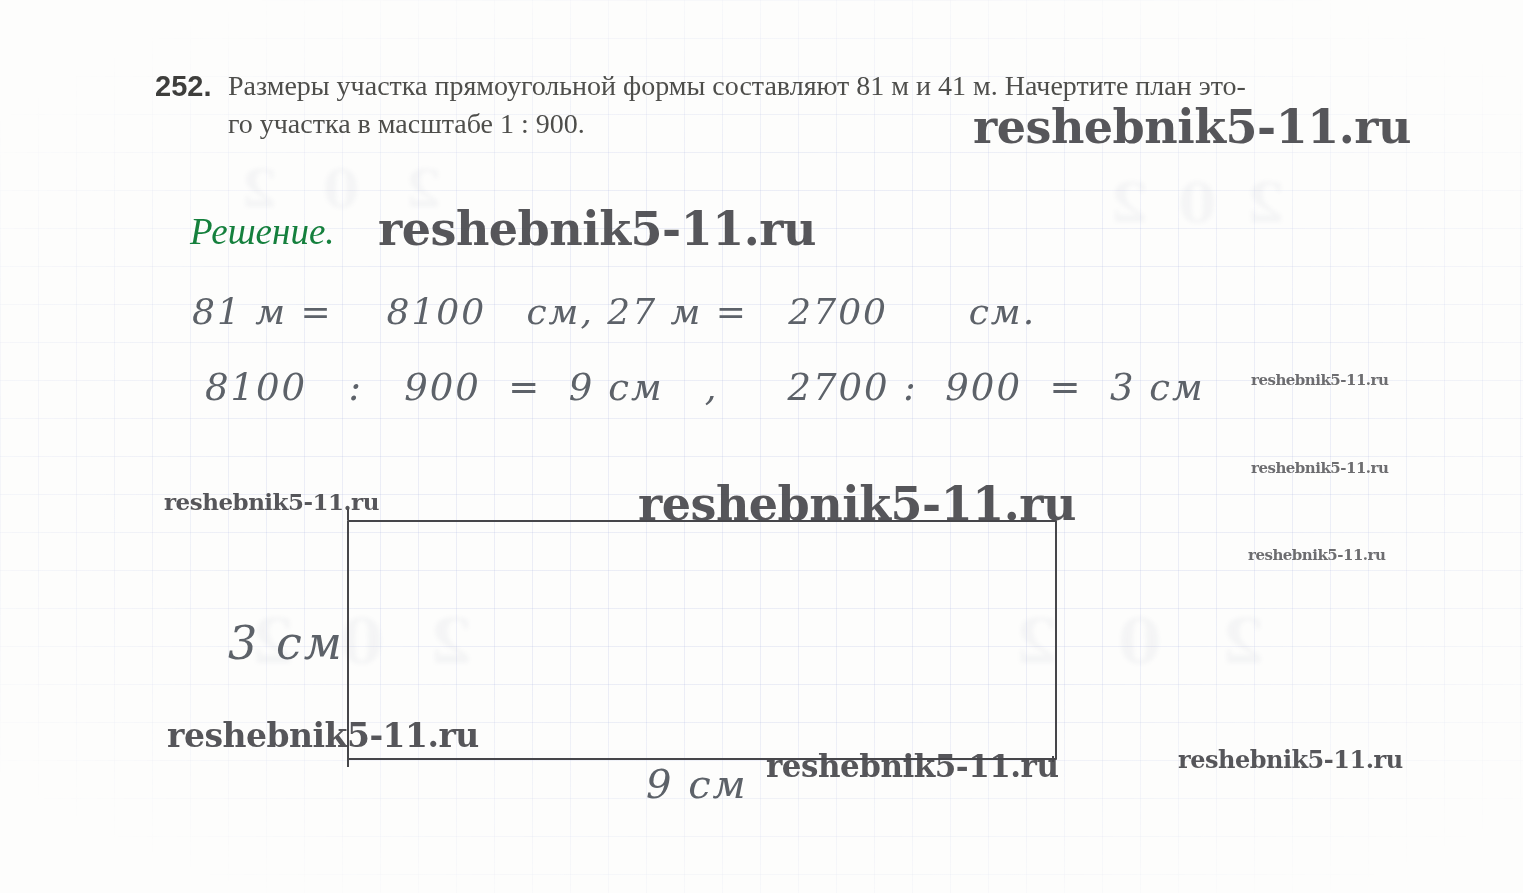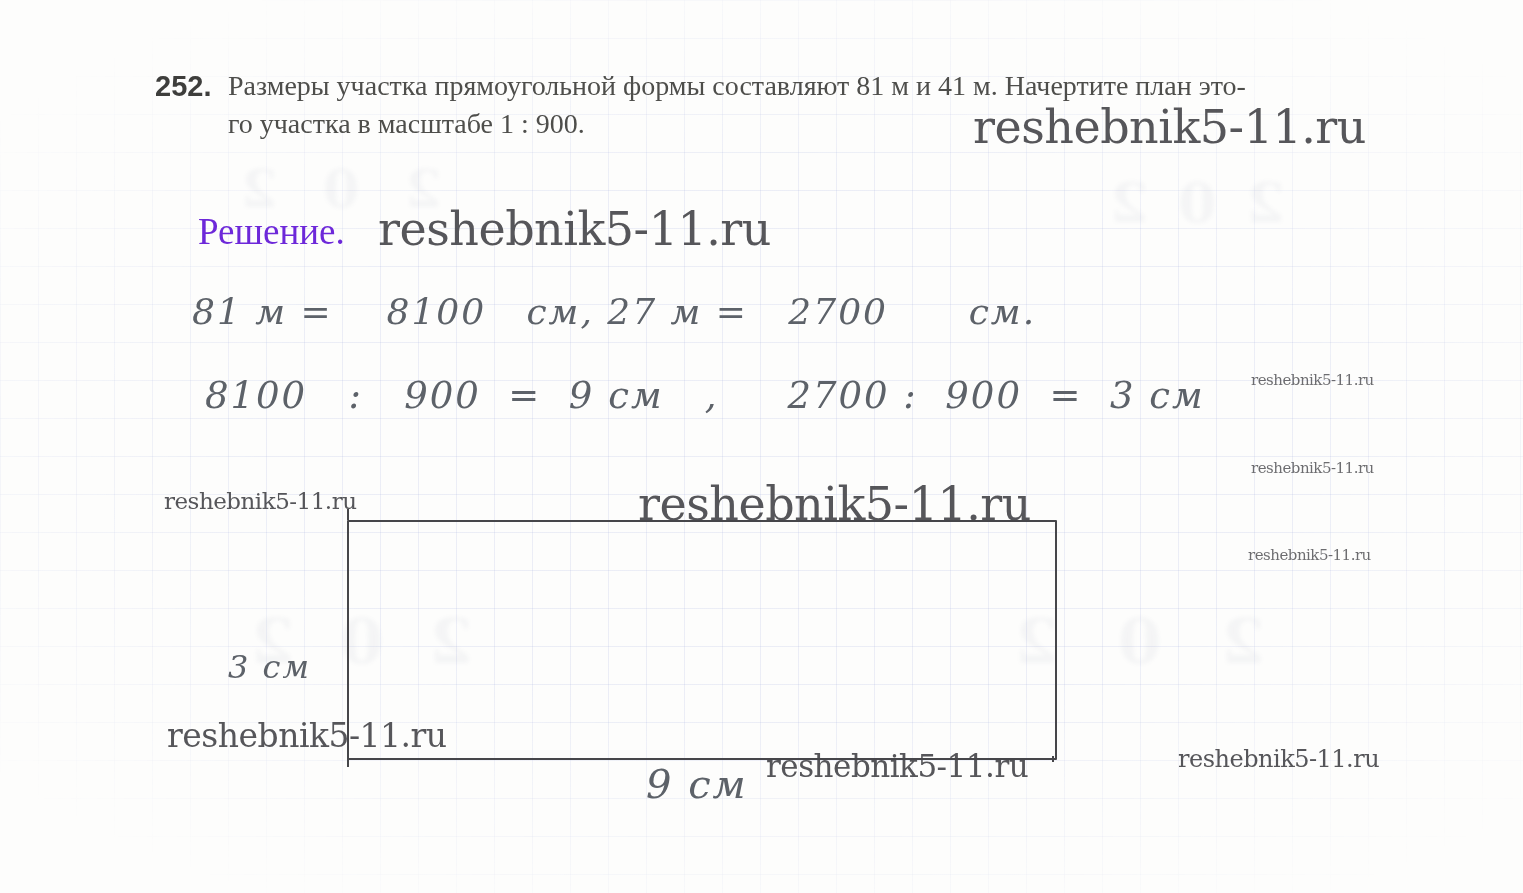--- a/index.html
+++ b/index.html
@@ -42,38 +42,38 @@
     position:absolute;
     left:155px;top:70px;
     font-family:"Liberation Sans", sans-serif;
     font-weight:bold;
     font-size:29px;
     color:#3e3e3c;
   }
   .heading{
     position:absolute;
     left:190px;top:210px;
+    font-style:italic;
     font-size:37px;
-    color:#6d28d9;
+    color:#15803d;
     white-space:pre;
-    margin-left:8px;
   }
   .hand{
     position:absolute;
     font-style:italic;
     color:#5d6269;
     white-space:pre;
     letter-spacing:2px;
     font-family:"DejaVu Serif", serif;
     margin-top:8px;
   }
   .wm{
     position:absolute;
     font-family:"DejaVu Serif", serif;
-    font-weight:normal;
+    font-weight:bold;
     color:#404044;
     letter-spacing:-0.5px;
     white-space:pre;
     opacity:.88;
   }
   .wm.small{font-size:15px;color:#4a4a4e;opacity:.8;}
   .wm.big{font-size:46px;}
   .plan-rect{
     position:absolute;
     left:347px;top:520px;
@@ -111,23 +111,23 @@
   <div class="wm" style="left:164px;top:488px;font-size:23px;">reshebnik5-11.ru</div>
   <div class="wm big" style="left:638px;top:477px;">reshebnik5-11.ru</div>
   <div class="wm small" style="left:1248px;top:546px;">reshebnik5-11.ru</div>
   <div class="wm" style="left:167px;top:716px;font-size:33px;">reshebnik5-11.ru</div>
   <div class="wm" style="left:766px;top:748px;font-size:31px;">reshebnik5-11.ru</div>
   <div class="wm" style="left:1178px;top:745px;font-size:24px;">reshebnik5-11.ru</div>
 
   <div class="heading">Решение.</div>
 
   <div class="hand" style="left:192px;top:283px;font-size:36px;">81 м =    8100   см, 27 м =   2700      см.</div>
-  <div class="hand" style="left:205px;top:366px;font-size:37px;">8100   :   900  =  9 см   ,     2700 :  900  =  3 см</div>
+  <div class="hand" style="left:205px;top:358px;font-size:37px;">8100   :   900  =  9 см   ,     2700 :  900  =  3 см</div>
 
   <div class="plan-rect"></div>
   <div class="overshoot" style="left:347px;top:756px;width:2px;height:11px;"></div>
   <div class="overshoot" style="left:1052px;top:756px;width:2px;height:6px;"></div>
   <div class="overshoot" style="left:347px;top:509px;width:2px;height:11px;"></div>
 
-  <div class="hand" style="left:228px;top:640px;font-size:32px;">3 см</div>
+  <div class="hand" style="left:228px;top:608px;font-size:46px;">3 см</div>
   <div class="hand" style="left:646px;top:753px;font-size:40px;">9 см</div>
 
 </div>
 
 </body></html>

